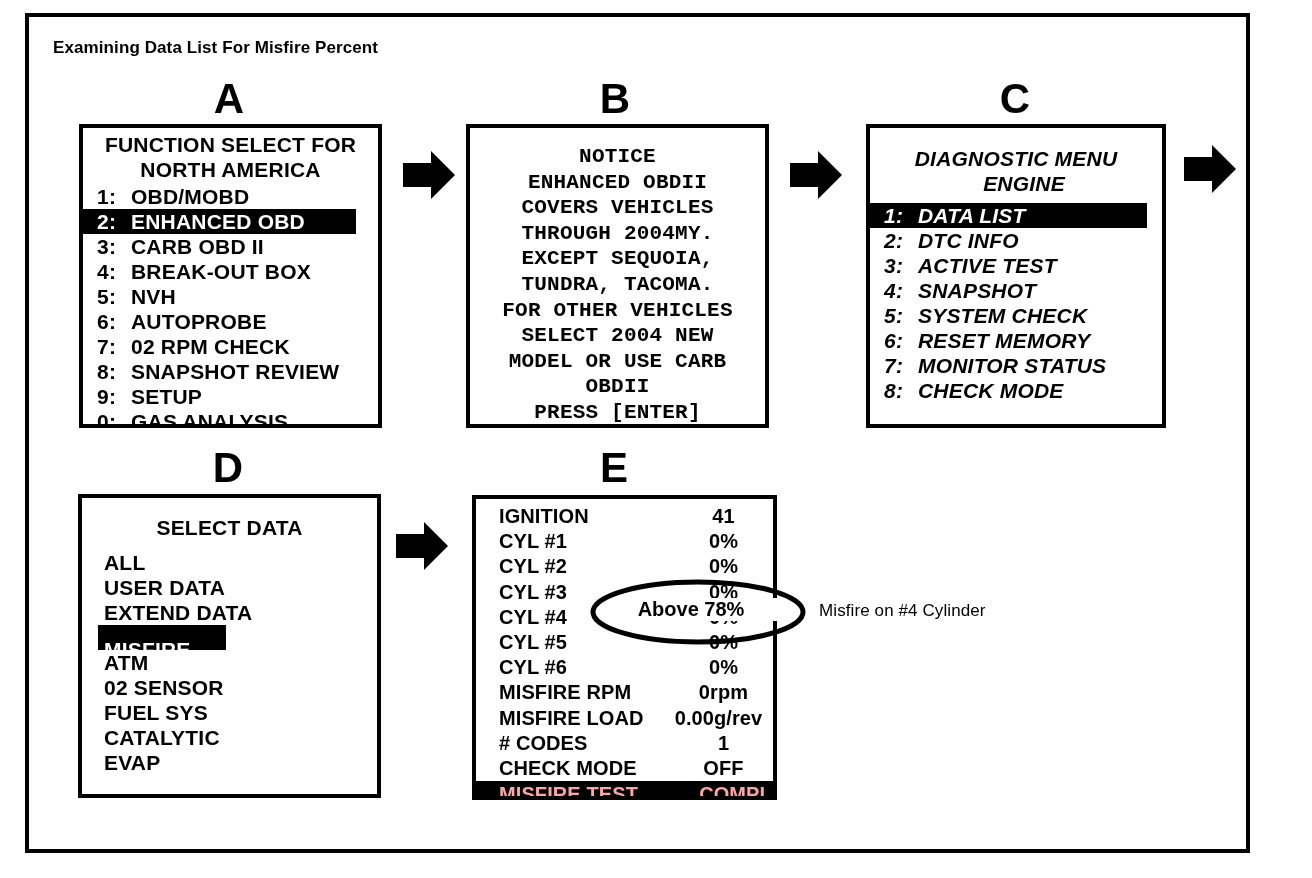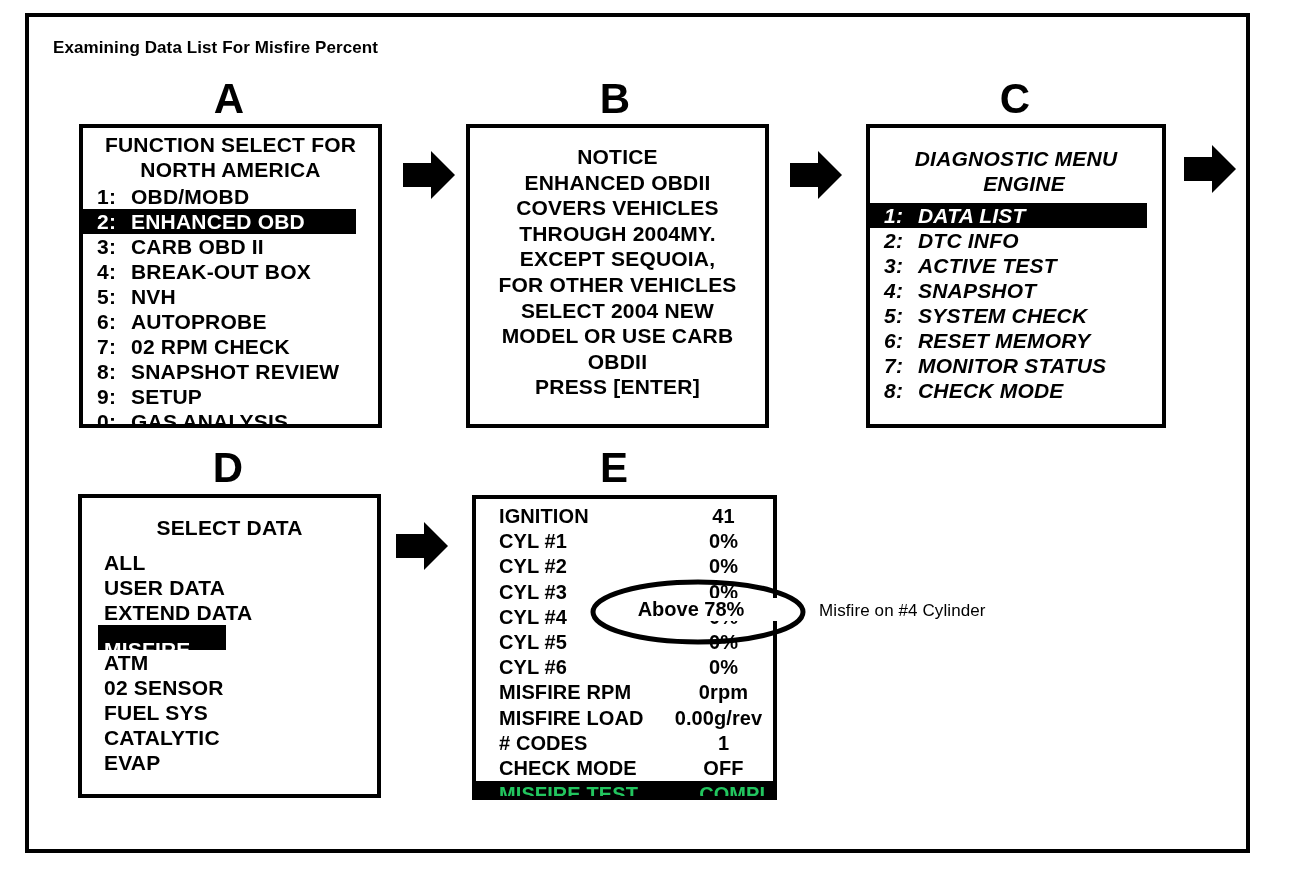--- a/index.html
+++ b/index.html
@@ -115,20 +115,21 @@
   }
 
   
   .notice-line {
     text-align: center;
     font-size: 21px;
     font-weight: bold;
     line-height: 25.6px;
     letter-spacing: 0.2px;
     white-space: nowrap;
+    font-family: Liberation Mono, monospace;
   }
 
   
   .data-row {
     display: flex;
     font-size: 20px;
     font-weight: bold;
     line-height: 25.2px;
     height: 25.2px;
     letter-spacing: 0.1px;
@@ -138,21 +139,21 @@
   .data-row .dlabel {
     flex: 0 0 175px;
     padding-left: 7px;
   }
   .data-row .dvalue {
     flex: 1 1 auto;
     text-align: center;
   }
   .data-row.selected {
     background: #000;
-    color: #22c55e;
+    color: #fca5a5;
   }
   .data-row.selected .dvalue {
     padding-left: 24px;
   }
 
   
   .arrow {
     position: absolute;
   }
 
@@ -240,20 +241,21 @@
   <div class="panel-letter" style="left:585px; top:78px;">B</div>
 
   <div class="screen" style="left:466px; top:124px; width:303px; height:304px;">
     <div class="screen-inner">
       <div style="position:absolute; left:0; top:16px; width:100%;">
         <div class="notice-line">NOTICE</div>
         <div class="notice-line">ENHANCED OBDII</div>
         <div class="notice-line">COVERS VEHICLES</div>
         <div class="notice-line">THROUGH 2004MY.</div>
         <div class="notice-line">EXCEPT SEQUOIA,</div>
+        <div class="notice-line">TUNDRA, TACOMA.</div>
         <div class="notice-line">FOR OTHER VEHICLES</div>
         <div class="notice-line">SELECT 2004 NEW</div>
         <div class="notice-line">MODEL OR USE CARB</div>
         <div class="notice-line">OBDII</div>
         <div class="notice-line">PRESS [ENTER]</div>
       </div>
     </div>
   </div>
 
   <div class="arrow" style="left:788px; top:147px;">

